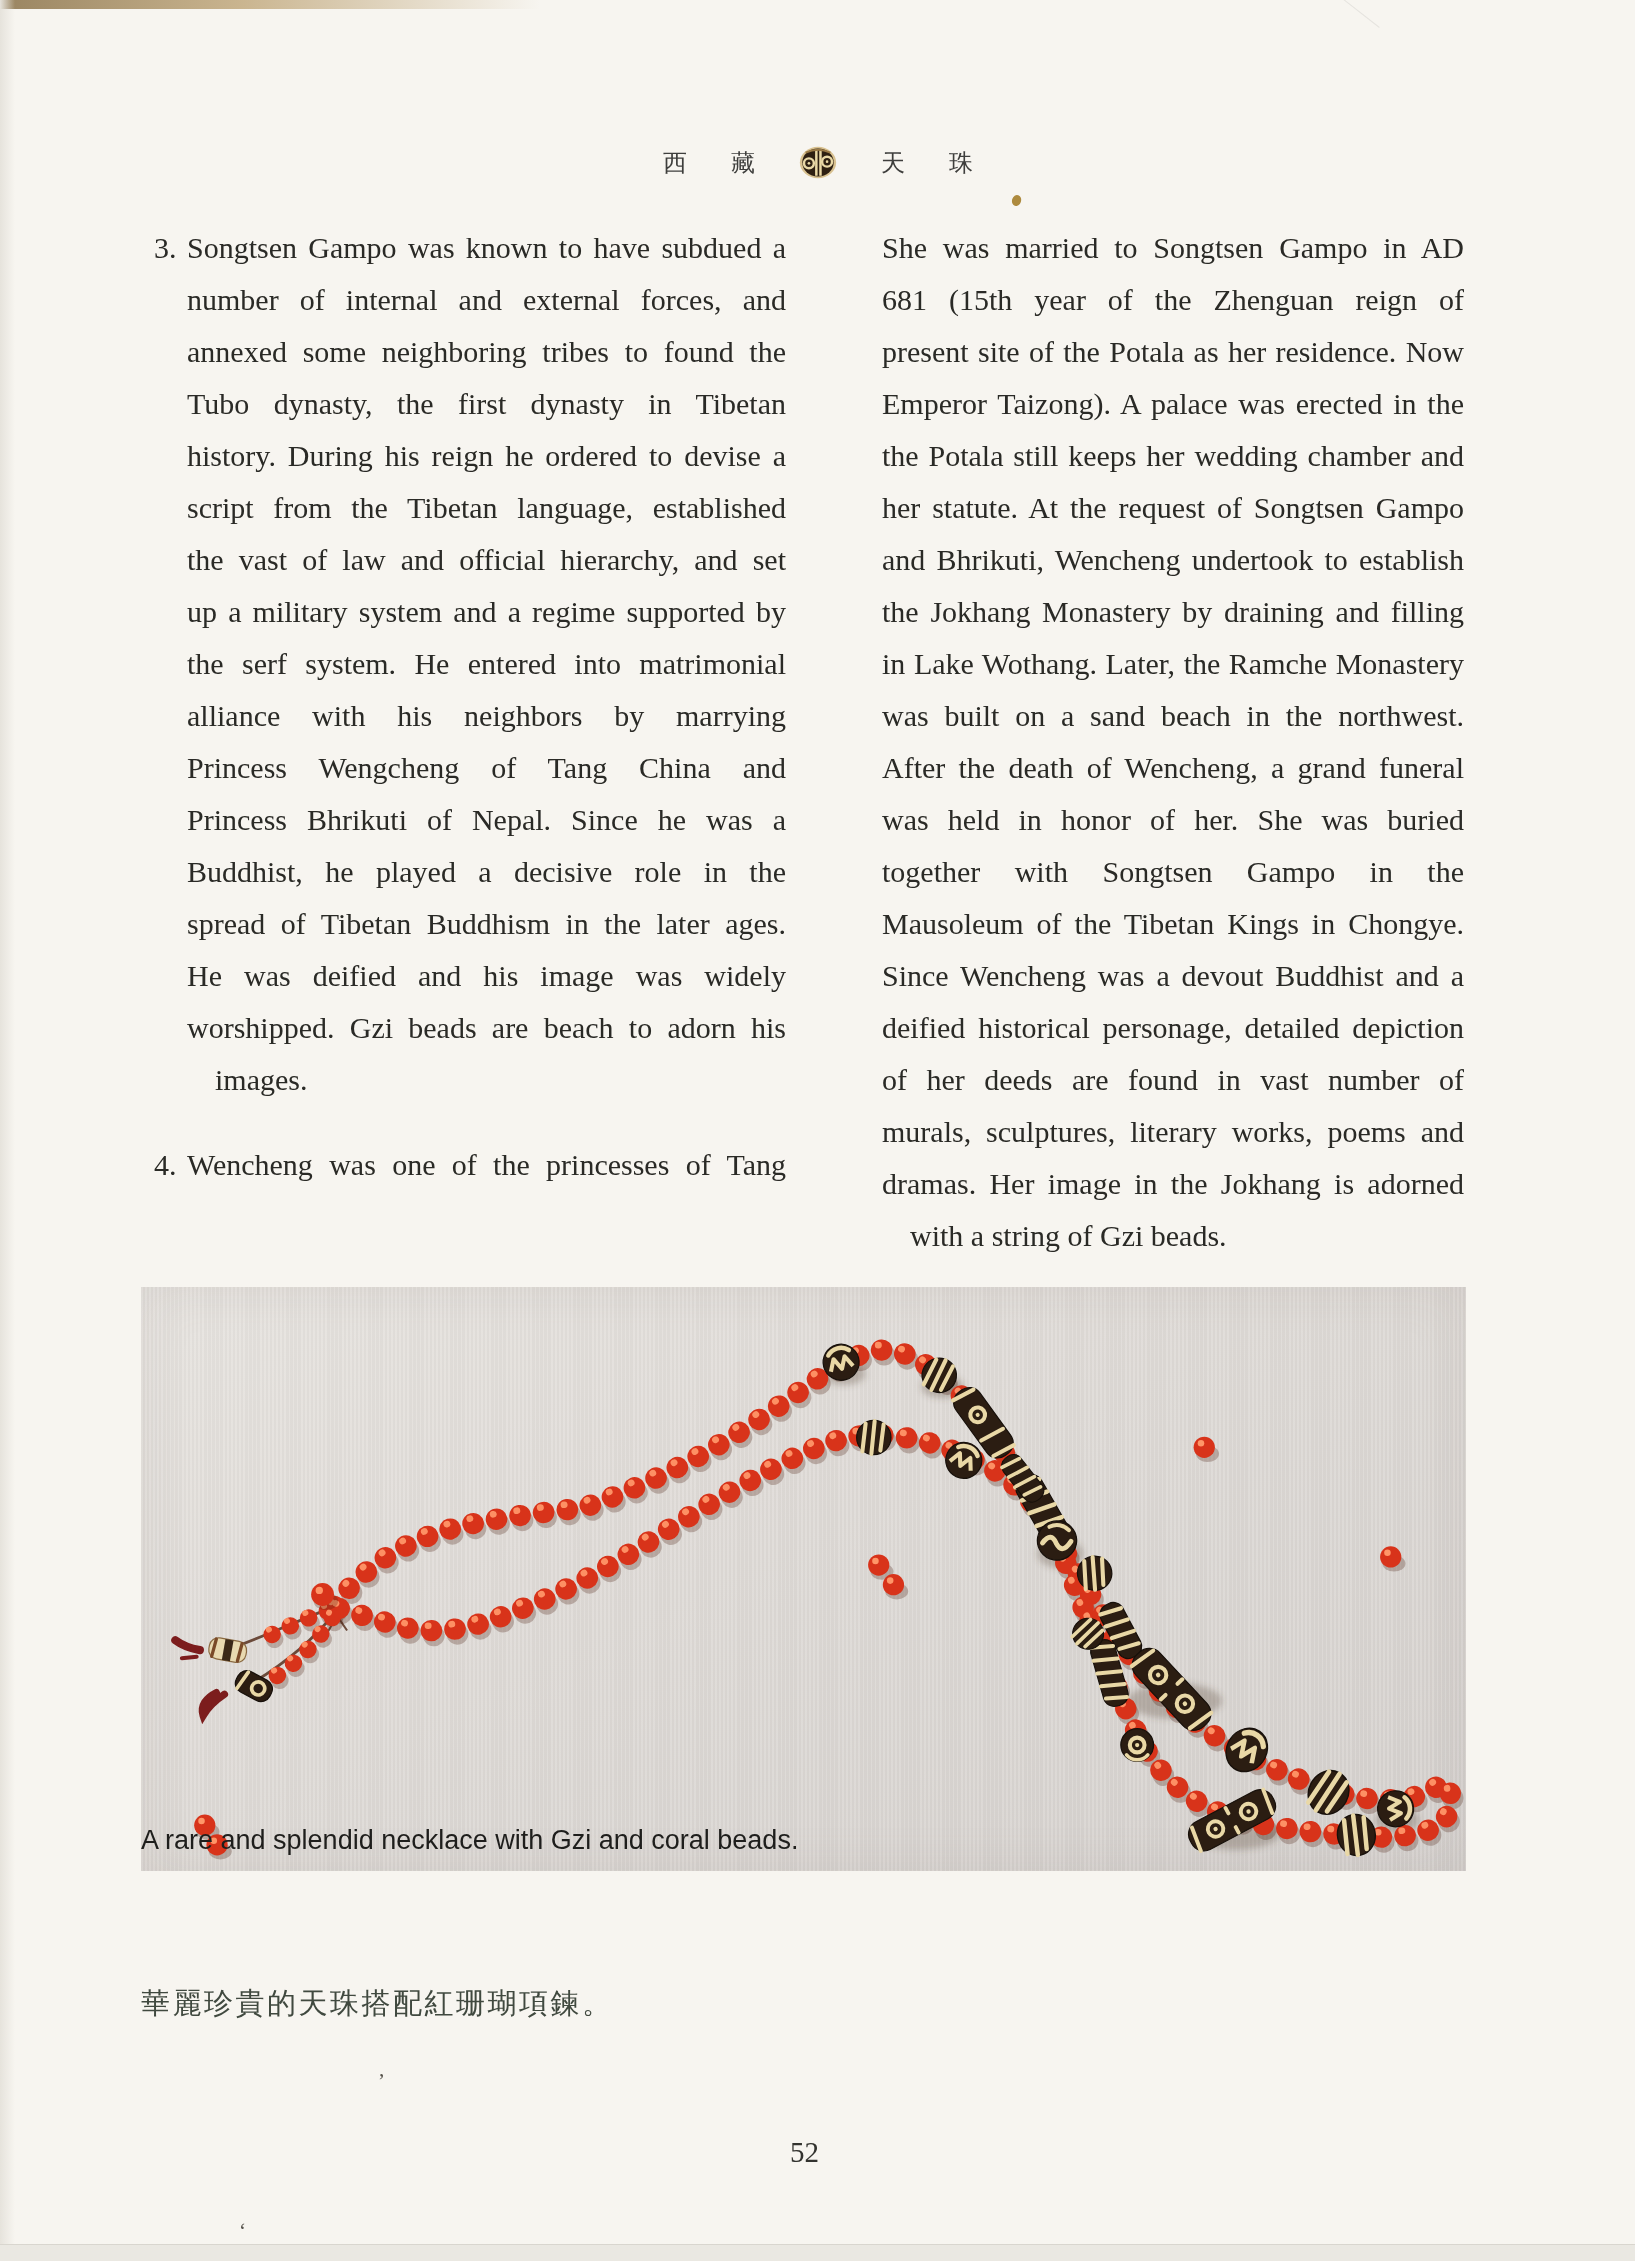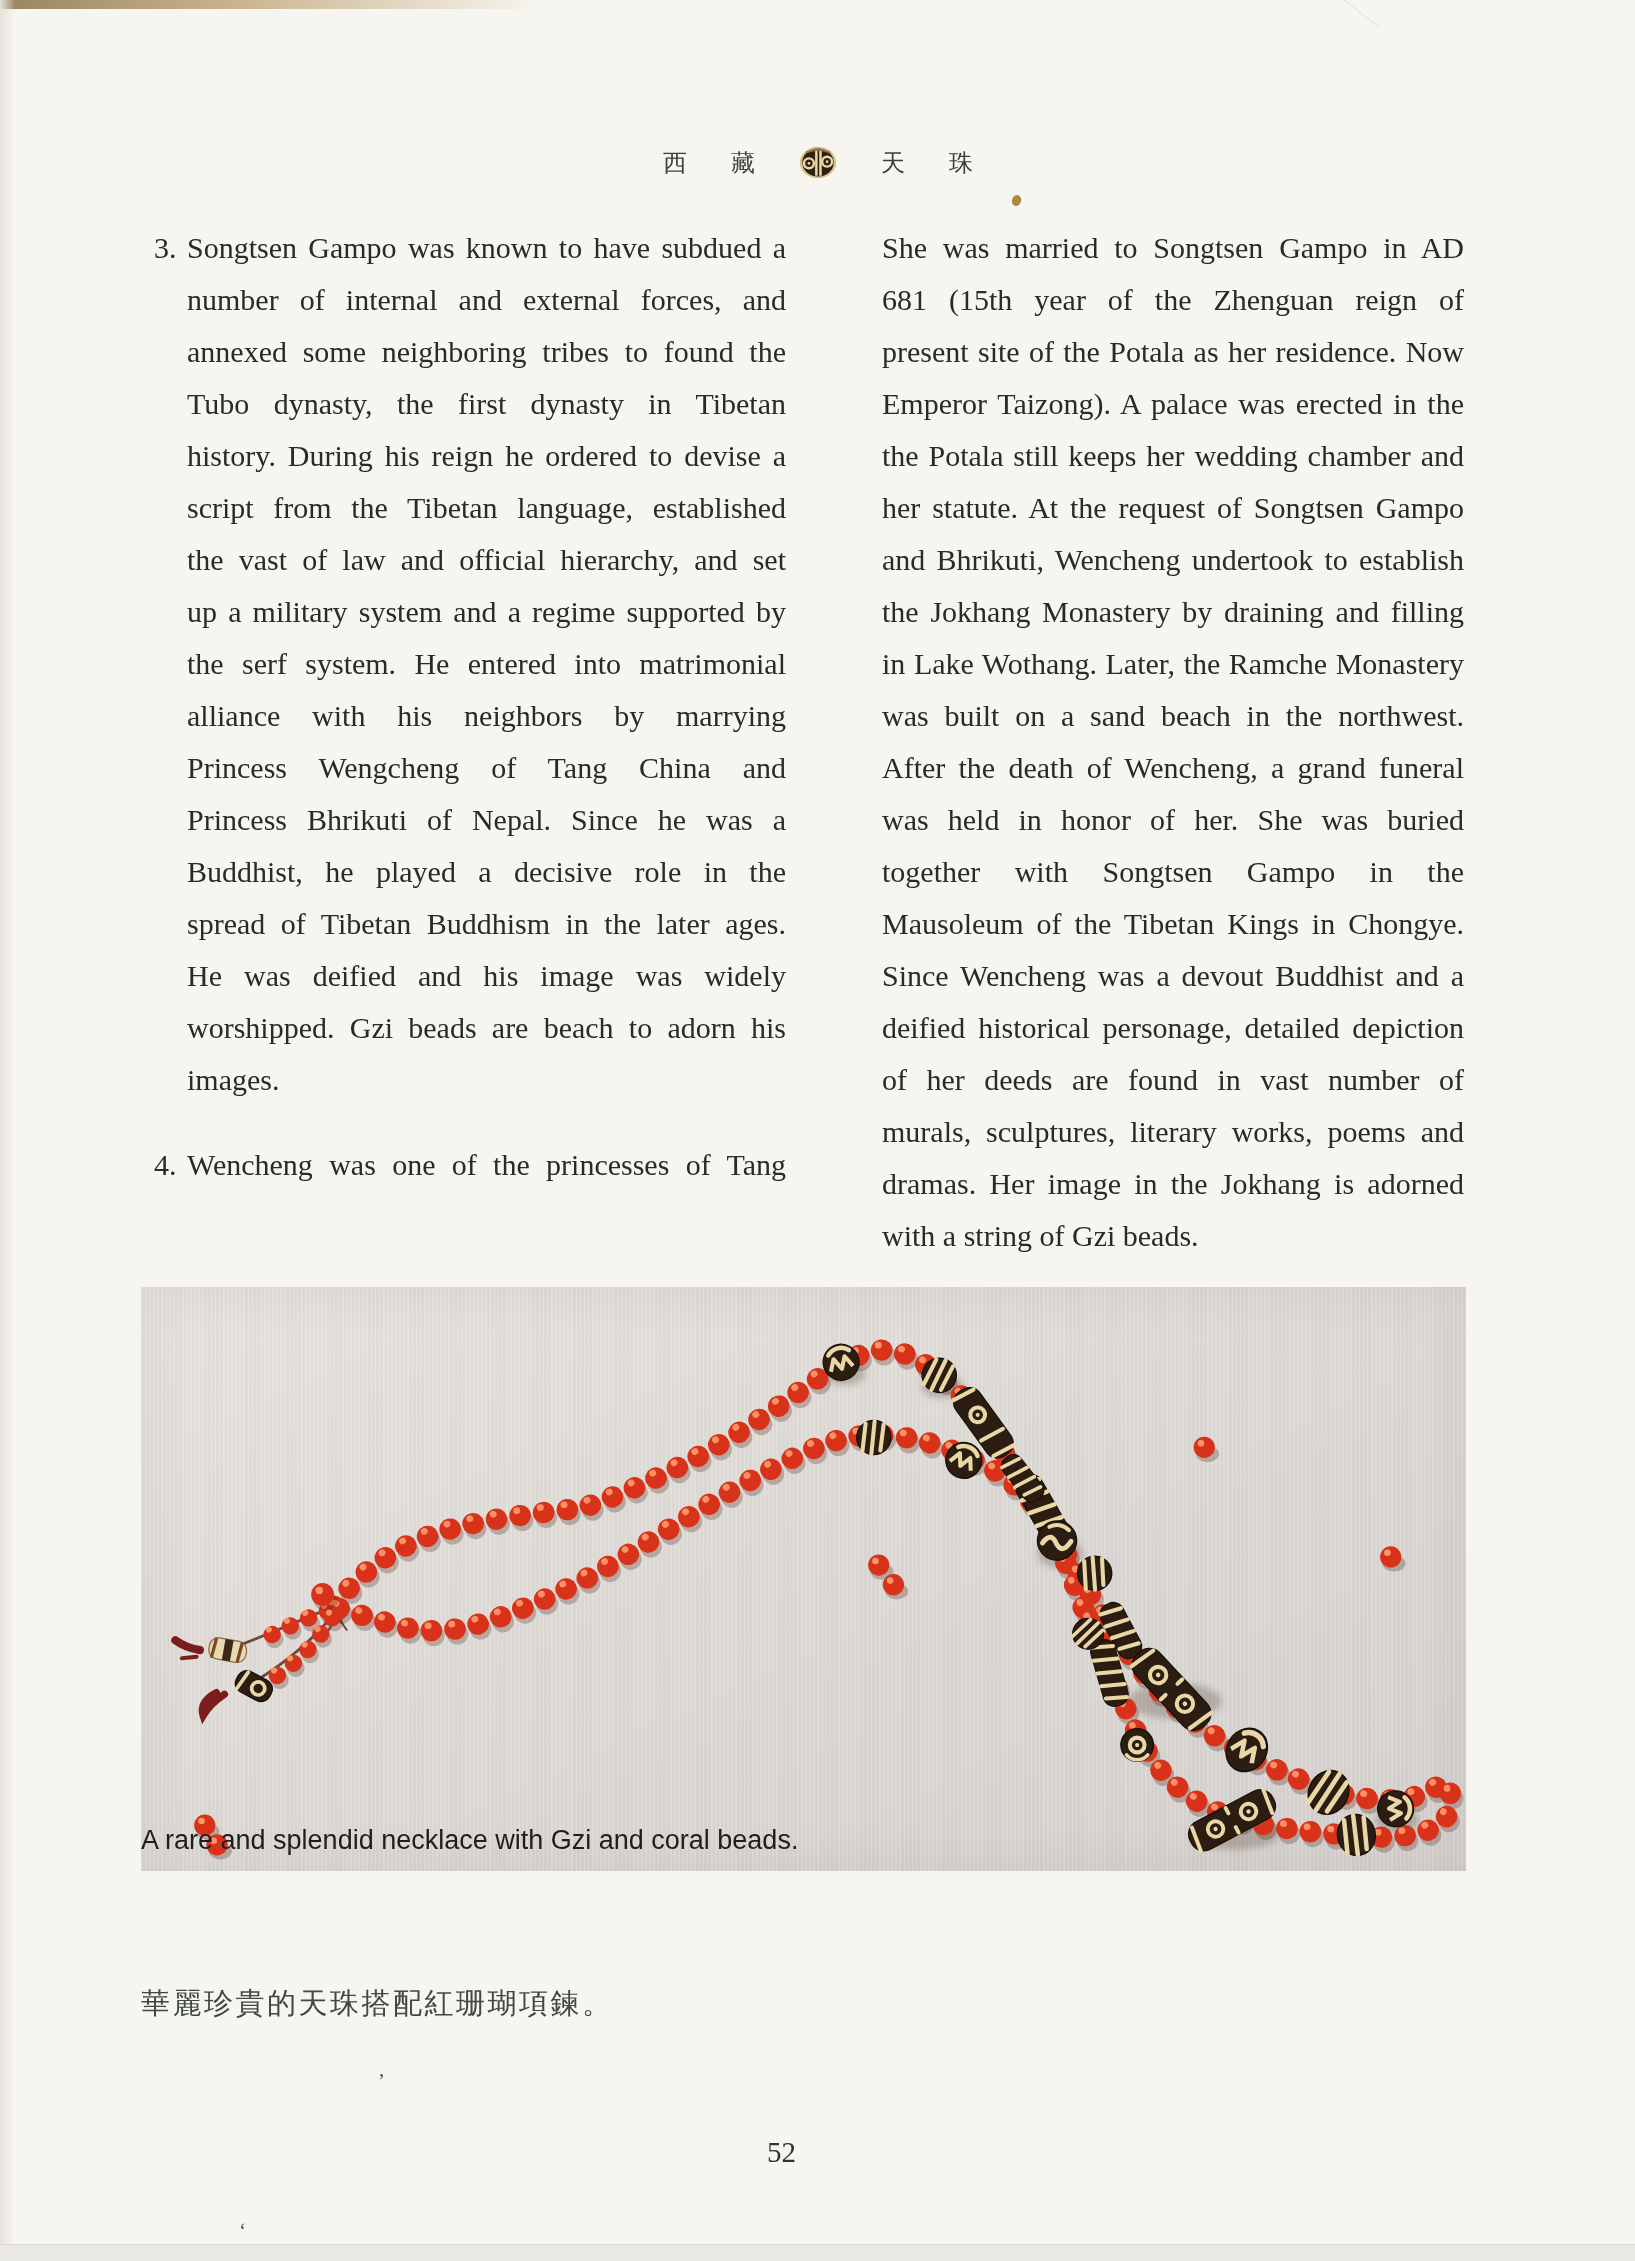--- a/index.html
+++ b/index.html
@@ -23,34 +23,34 @@
   .hdot{position:absolute;left:1012px;top:195px;width:9px;height:11.4px;border-radius:50%;
         transform:rotate(18deg);}
   
   .col{position:absolute;top:222px;font-size:30px;line-height:52px;color:#2a2a26;}
   .col-left{left:154px;width:631px;}
   .col-right{left:882px;width:582px;}
   .list-item{position:relative;padding-left:33px;width:599px;}
   .list-item .num{position:absolute;left:0;top:0;height:52px;line-height:52px;}
   .item-4{margin-top:33px;}
   .tline{height:52px;line-height:52px;text-align:justify;text-align-last:justify;overflow:hidden;}
-  .tline.last{text-align-last:left;}
+  .tline.last{text-align-last:left;margin-left:28px;}
   
   .photo{position:absolute;left:141px;top:1287px;width:1325px;height:584px;margin:0;
          background:linear-gradient(155deg,#e7e4e0 0%,#e0dcd8 40%,#d6d2cf 100%);
          box-shadow:inset 0 0 49px rgba(120,110,100,0.12);}
   .photo .weave{position:absolute;inset:0;
          background:repeating-linear-gradient(90deg,rgba(255,255,255,0.07) 0 1.6px,rgba(0,0,0,0.022) 1.6px 4.1px);}
   .photo svg{position:absolute;inset:0;}
   
   .cap-zh{position:absolute;left:141px;top:1983px;font-family:"Liberation Sans",sans-serif;
           font-size:29px;line-height:41px;color:#40493f;letter-spacing:2.5px;}
   .cap-en{position:absolute;left:141px;top:1821px;font-family:"Liberation Sans",sans-serif;
           font-size:27px;line-height:38px;color:#1e1e1c;}
-  .pageno{position:absolute;left:767px;top:2136px;width:52px;text-align:left;
+  .pageno{position:absolute;left:767px;top:2136px;width:52px;text-align:right;
           font-size:29px;color:#33332f;}
 </style>
 </head>
 <body>
 
 <div class="page">
 
   <div class="edge-top"></div>
   <div class="edge-left"></div>
   <div class="edge-bottom"></div>

